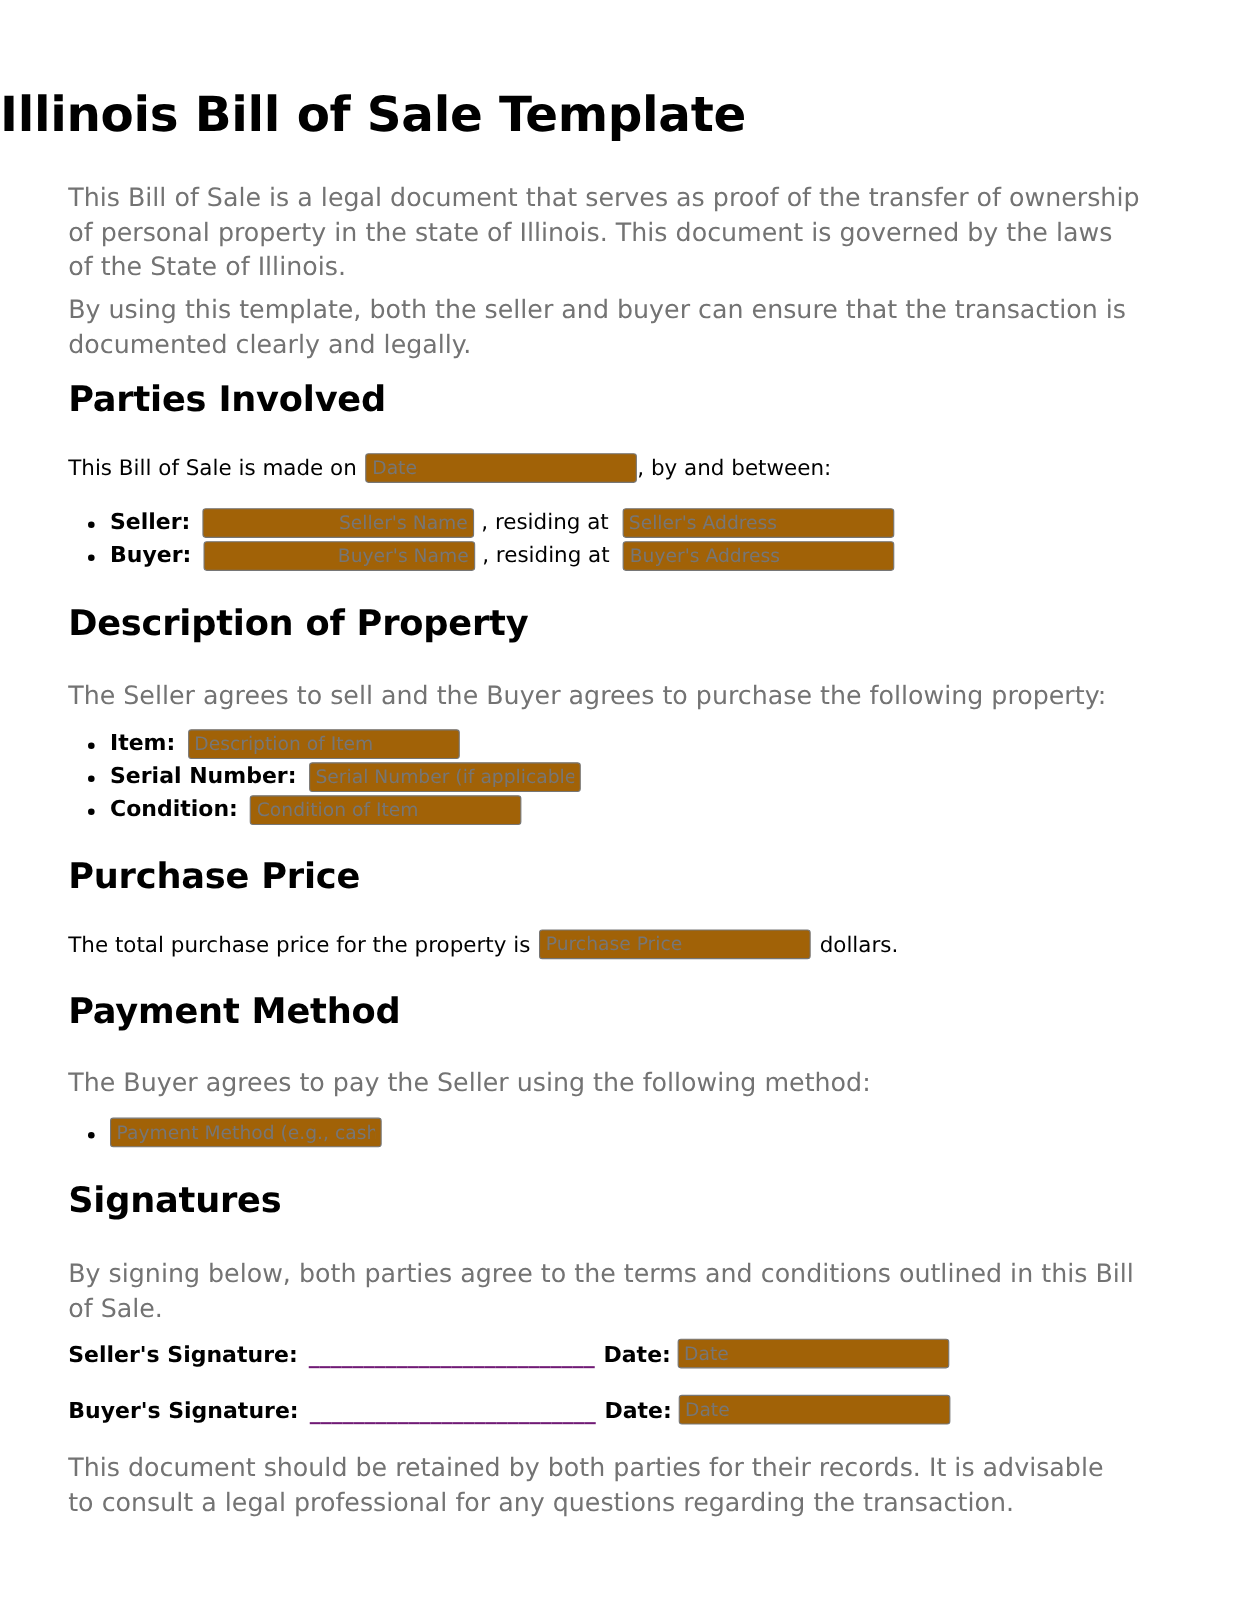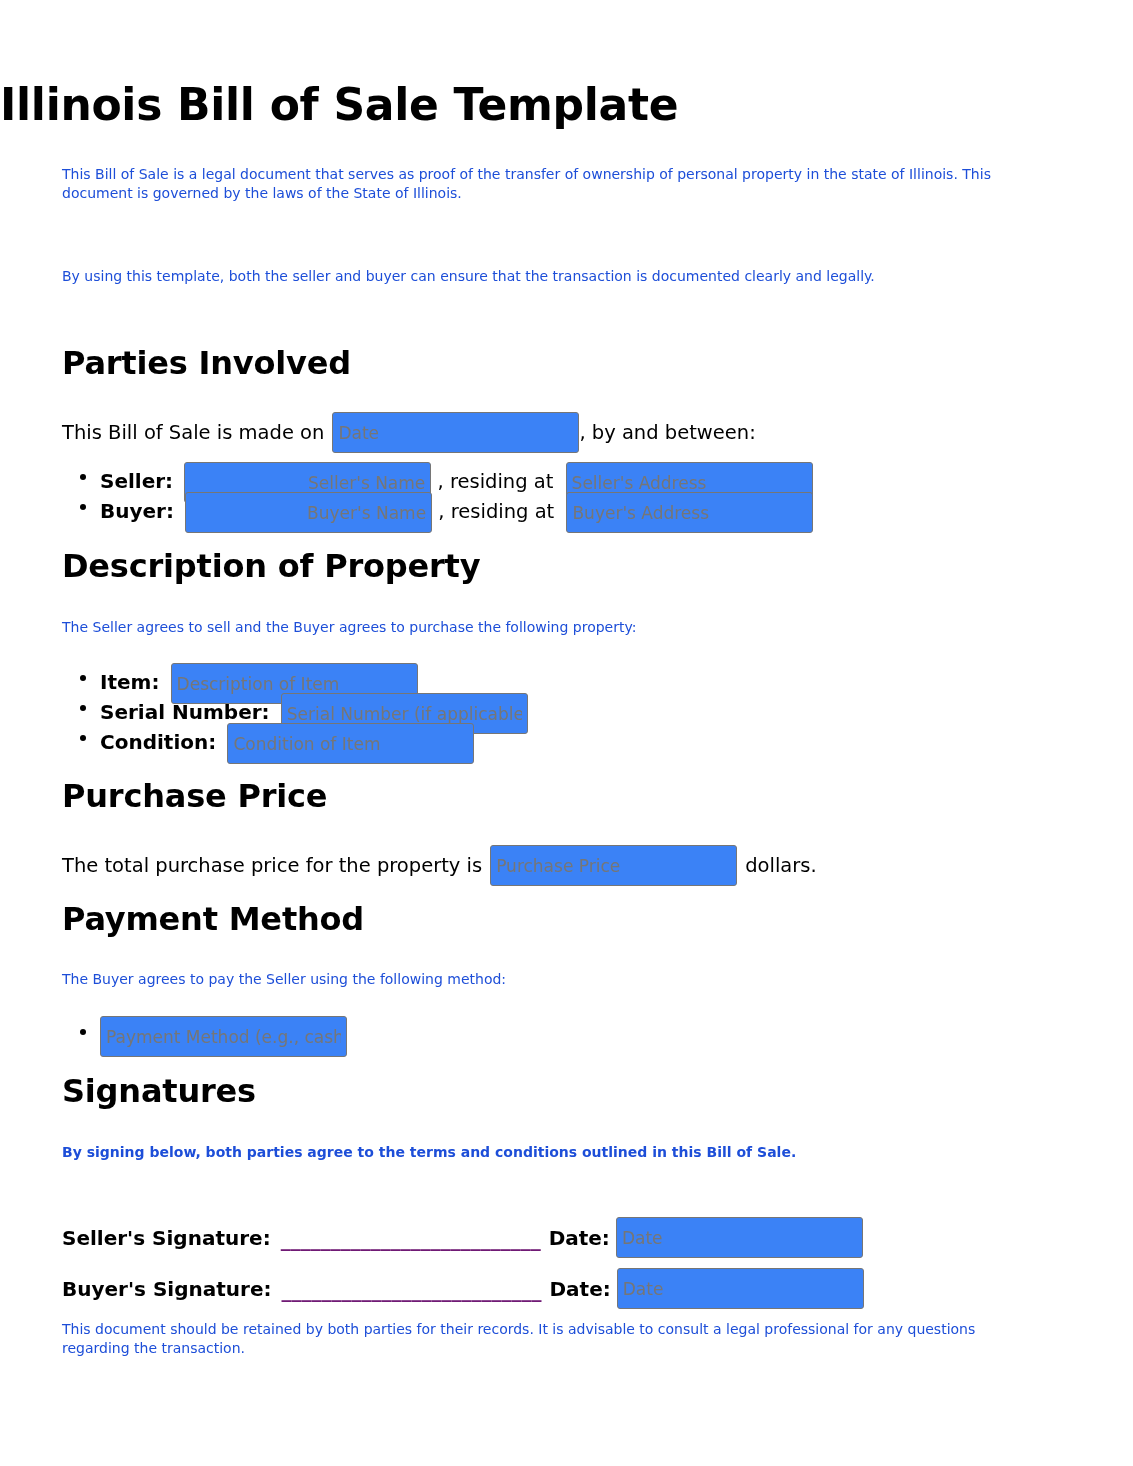--- a/index.html
+++ b/index.html
@@ -52,25 +52,25 @@
   }
   h2.section-title {
     font-size: 32px;
     font-weight: bold;
     margin: 0 0 0 0;
     padding: 0;
     line-height: 1.1;
     letter-spacing: -0.2px;
   }
   p.para {
-    font-size: 14px;
+    font-size: 23px;
     line-height: 1.38;
     margin: 0;
     padding: 0;
-    color: #1d4ed8;
+    color: #737373;
   }
   .blk { position: absolute; left: 0; }
 
   ul.bullets {
     list-style: none;
     margin: 0;
     padding: 0;
   }
   ul.bullets li {
     position: relative;
@@ -96,24 +96,24 @@
   }
   .inline-txt {
     font-size: 19.5px;
   }
   input.field {
     font-family: "DejaVu Sans", "Liberation Sans", sans-serif;
     font-size: 17px;
     color: #222;
     border: 1px solid #767676;
     border-radius: 3px;
-    background: #3b82f6;
+    background: #a16207;
     padding: 4px 5px;
     box-sizing: border-box;
-    height: 41px;
+    height: 27px;
     vertical-align: middle;
     outline: none;
   }
   input.field::placeholder {
     color: #767676;
     opacity: 1;
   }
   .f-date-main { width: 247px; }
   .f-name { width: 247px; text-align: right; }
   .f-addr { width: 247px; }
@@ -243,21 +243,21 @@
       <li style="height:32px;">
         <span class="bullet-dot"></span>
         <input class="field f-payment" style="margin-left: 0px;" type="text" placeholder="Payment Method (e.g., cash, check, credit card)">
       </li>
     </ul>
 
     <div class="blk" style="top:1074px;">
       <h2 class="section-title">Signatures</h2>
     </div>
 
-    <div class="blk" style="top:1143px; width:975px;font-weight:bold;">
+    <div class="blk" style="top:1143px; width:975px;">
       <p class="para">By signing below, both parties agree to the terms and conditions outlined in this Bill of Sale.</p>
     </div>
 
     <div class="blk sig-row" style="top:1217px;">
       <span>Seller's Signature:</span>
       <span class="sig-line">__________________________</span>
       <span class="sig-date-label">Date:</span>
       <input class="field f-sigdate" type="text" placeholder="Date" style="">
     </div>
 

